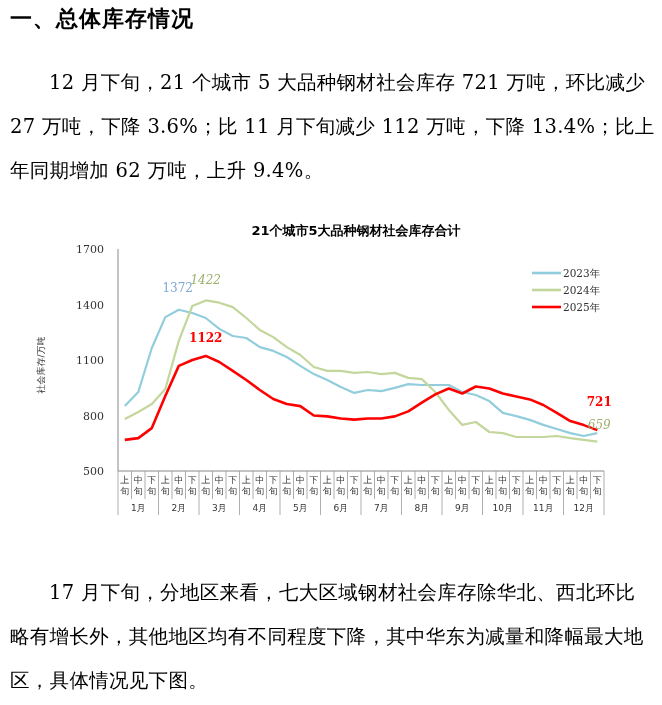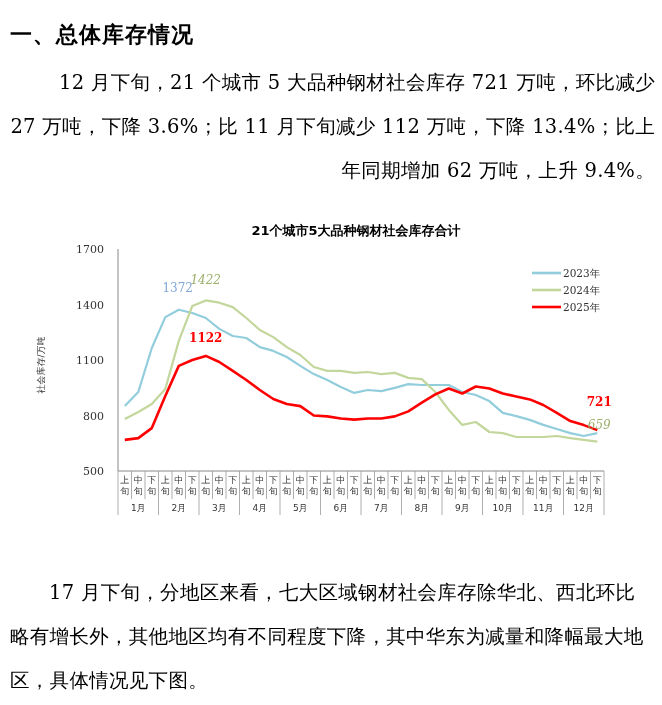--- a/index.html
+++ b/index.html
@@ -1,22 +1,22 @@
 <!DOCTYPE html>
 <html><head>
 <meta charset="utf-8">
 <style>
   html, body { margin: 0; padding: 0; background: #ffffff; }
   body { width: 662px; height: 705px; position: relative; overflow: hidden;
          font-family: "DejaVu Serif", "Liberation Serif", serif; color: #000; }
   .heading { position: absolute; left: 10px; top: 4px; font-size: 22px; font-weight: bold;
-             font-family: "DejaVu Sans", sans-serif; letter-spacing: 1px; margin-top: 16px; }
+             font-family: "DejaVu Sans", sans-serif; letter-spacing: 1px; }
   .para { position: absolute; left: 10px; width: 645px; font-size: 19.5px; line-height: 44px;
           text-indent: 2em; letter-spacing: 0.3px; }
-  .p1 { top: 61px; text-align: right; }
+  .p1 { top: 61px; }
   .p2 { top: 571px; }
   #chart { position: absolute; left: 0; top: 210px; }
   .chart-title { font-family: "DejaVu Sans", sans-serif; font-weight: bold; font-size: 13px; }
   .tick { font-family: "DejaVu Serif", serif; font-size: 11px; fill: #333; }
   .cat { font-family: "DejaVu Sans", sans-serif; font-size: 9px; fill: #333; }
   .legend-text { font-family: "DejaVu Serif", serif; font-size: 10.5px; fill: #333; }
 </style>
 </head>
 <body>
 

